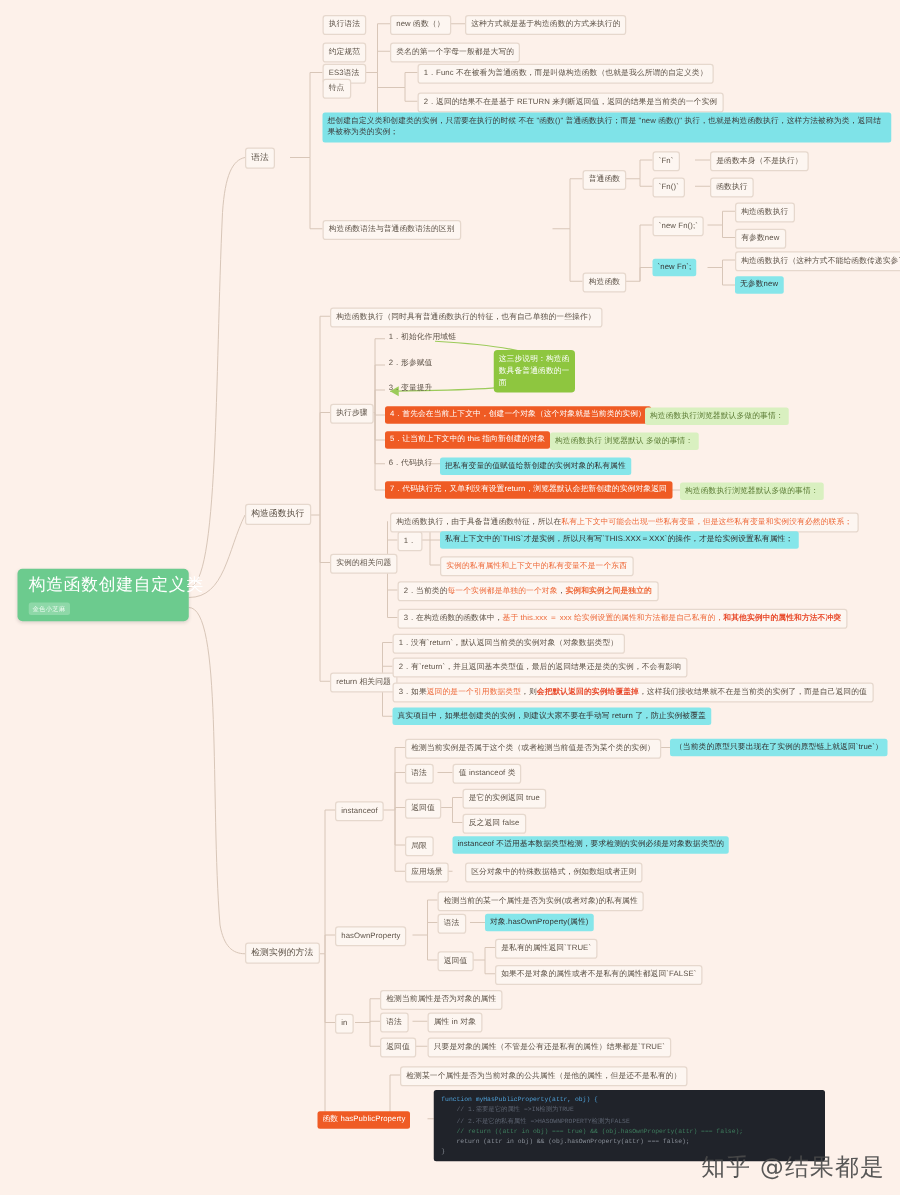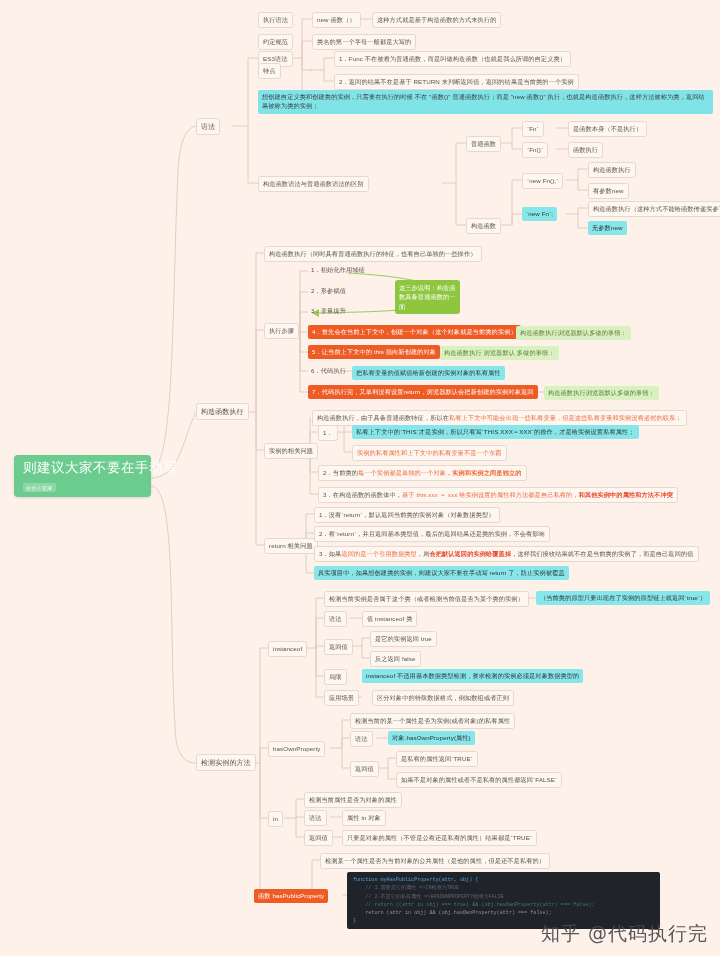--- a/index.html
+++ b/index.html
@@ -222,21 +222,21 @@
     </g>
 
     <g fill="none" stroke="#9ccb5a" stroke-width="1">
       <path d="M348 273 C 400 276, 430 282, 438 290"></path>
       <path d="M440 302 C 420 312, 360 312, 312 313"></path>
     </g>
     <polygon points="312,313 319,309 319,317" fill="#9ccb5a"></polygon>
   </svg>
 
   <div id="root">
-    <div class="r-title">则建议大家不要在手动写</div>
+    <div class="r-title">构造函数创建自定义类</div>
     <div class="r-sub">金色小芝麻</div>
   </div>
 
   <div class="node boxed spine" style="left:196px;top:118px;">语法</div>
   <div class="node boxed spine" style="left:196px;top:403px;">构造函数执行</div>
   <div class="node boxed spine" style="left:196px;top:754px;">检测实例的方法</div>
 
   <div class="node boxed" style="left:258px;top:51px;">ES3语法</div>
 
   <div class="node boxed" style="left:258px;top:12px;">执行语法</div>
@@ -342,14 +342,14 @@
   <div class="node boxed" style="left:320px;top:853px;">检测某一个属性是否为当前对象的公共属性（是他的属性，但是还不是私有的）</div>
   <div class="node hl-orange" style="left:254px;top:889px;border-radius:2px;padding:2.5px 4px;">函数 hasPublicProperty</div>
 
   <div id="codeblock"><span class="c-kw">function myHasPublicProperty(attr, obj) {</span>
 <span class="c-cm">    // 1.需要是它的属性 =&gt;IN检测为TRUE</span>
 <span class="c-cm">    // 2.不是它的私有属性 =&gt;HASOWNPROPERTY检测为FALSE</span>
 <span class="c-cn">    // return ((attr in obj) === true) &amp;&amp; (obj.hasOwnProperty(attr) === false);</span>
 <span class="c-bd">    return (attr in obj) &amp;&amp; (obj.hasOwnProperty(attr) === false);</span>
 <span class="c-bd">}</span></div>
 
-  <div id="watermark">知乎 @代码执行完</div>
+  <div id="watermark">知乎 @结果都是</div>
 </div>
 
 </body></html>

